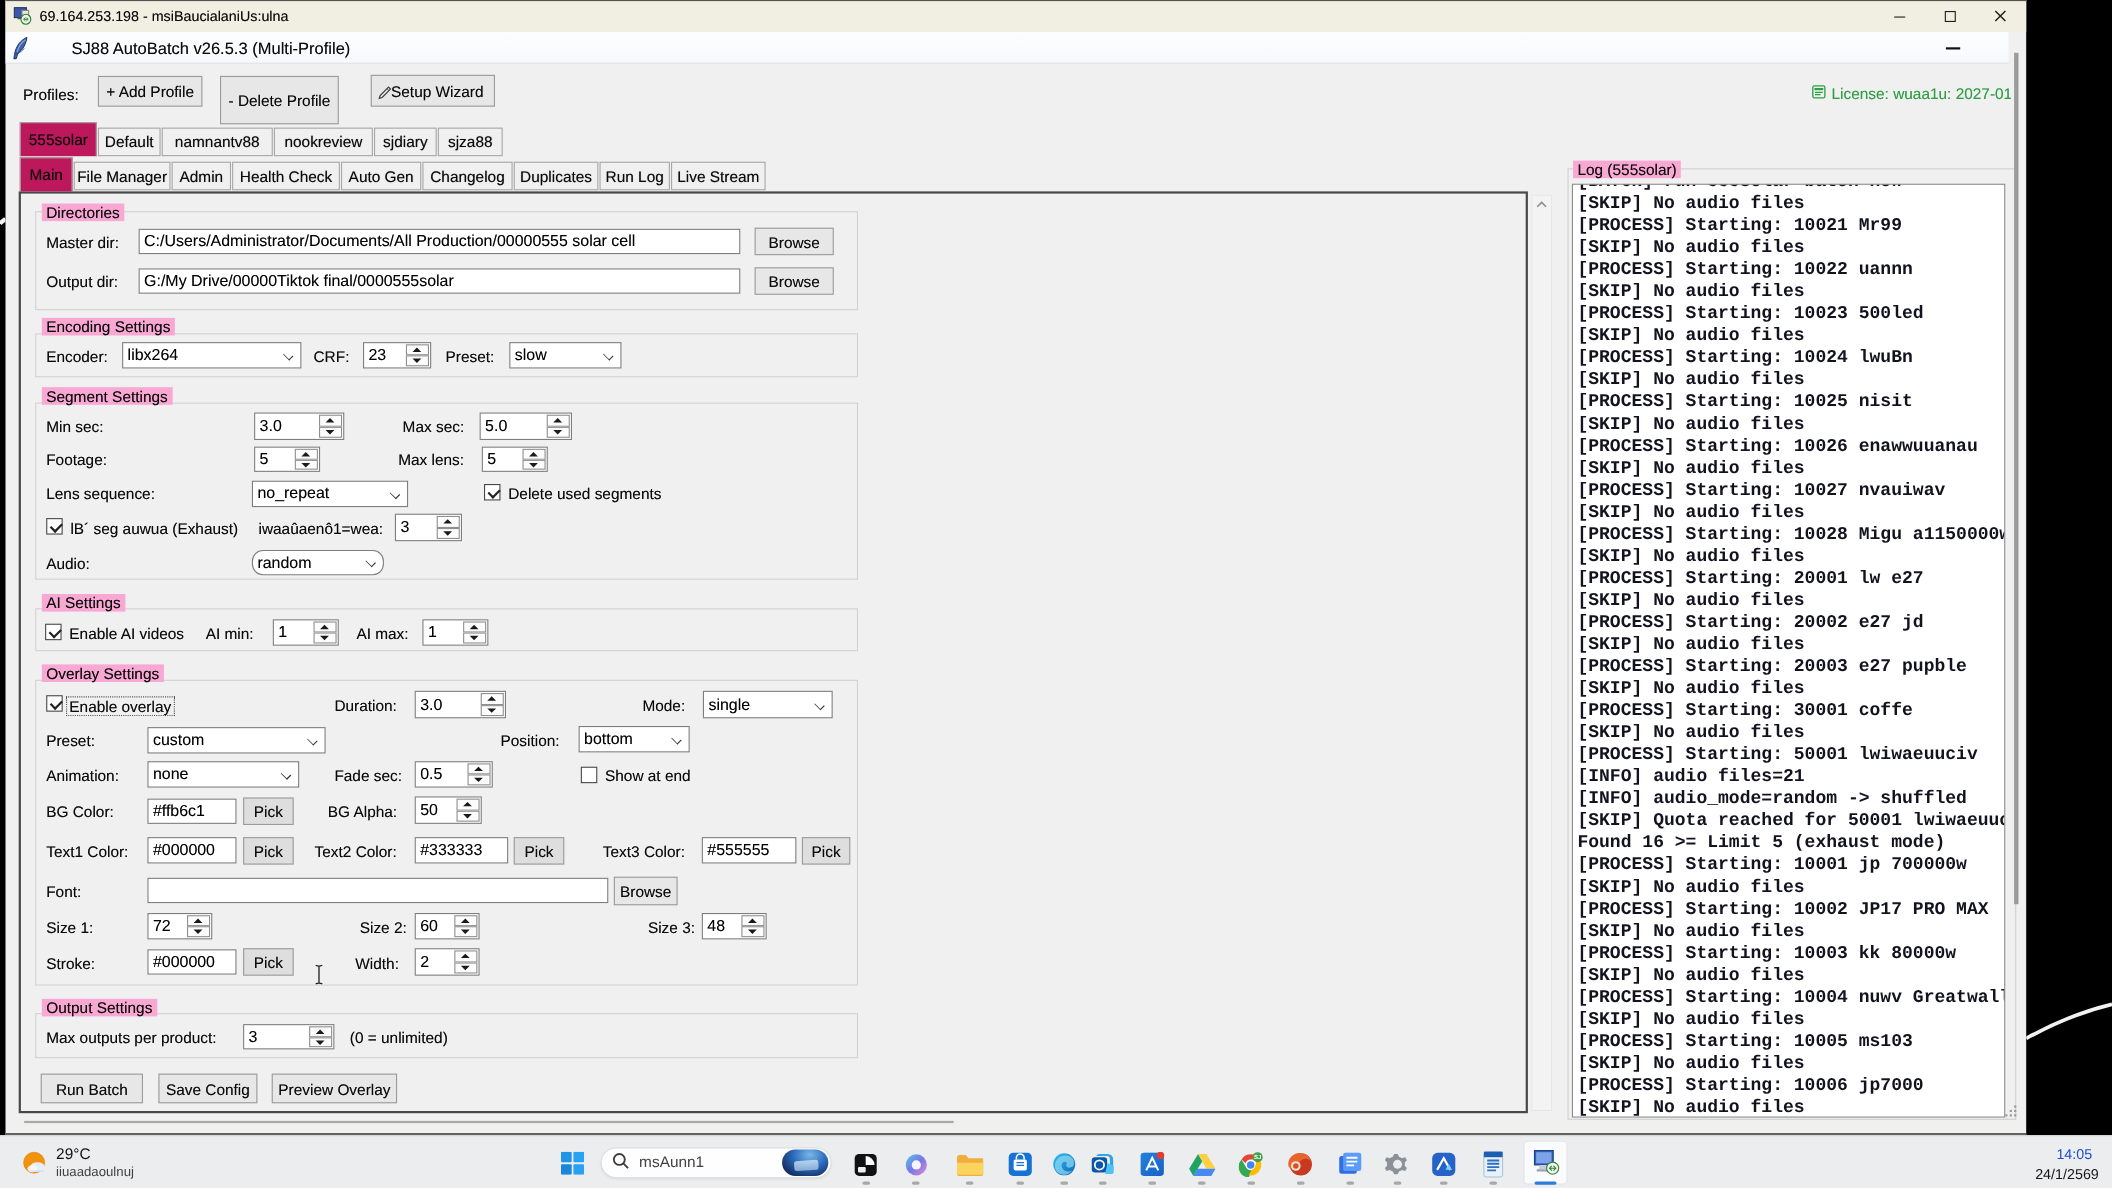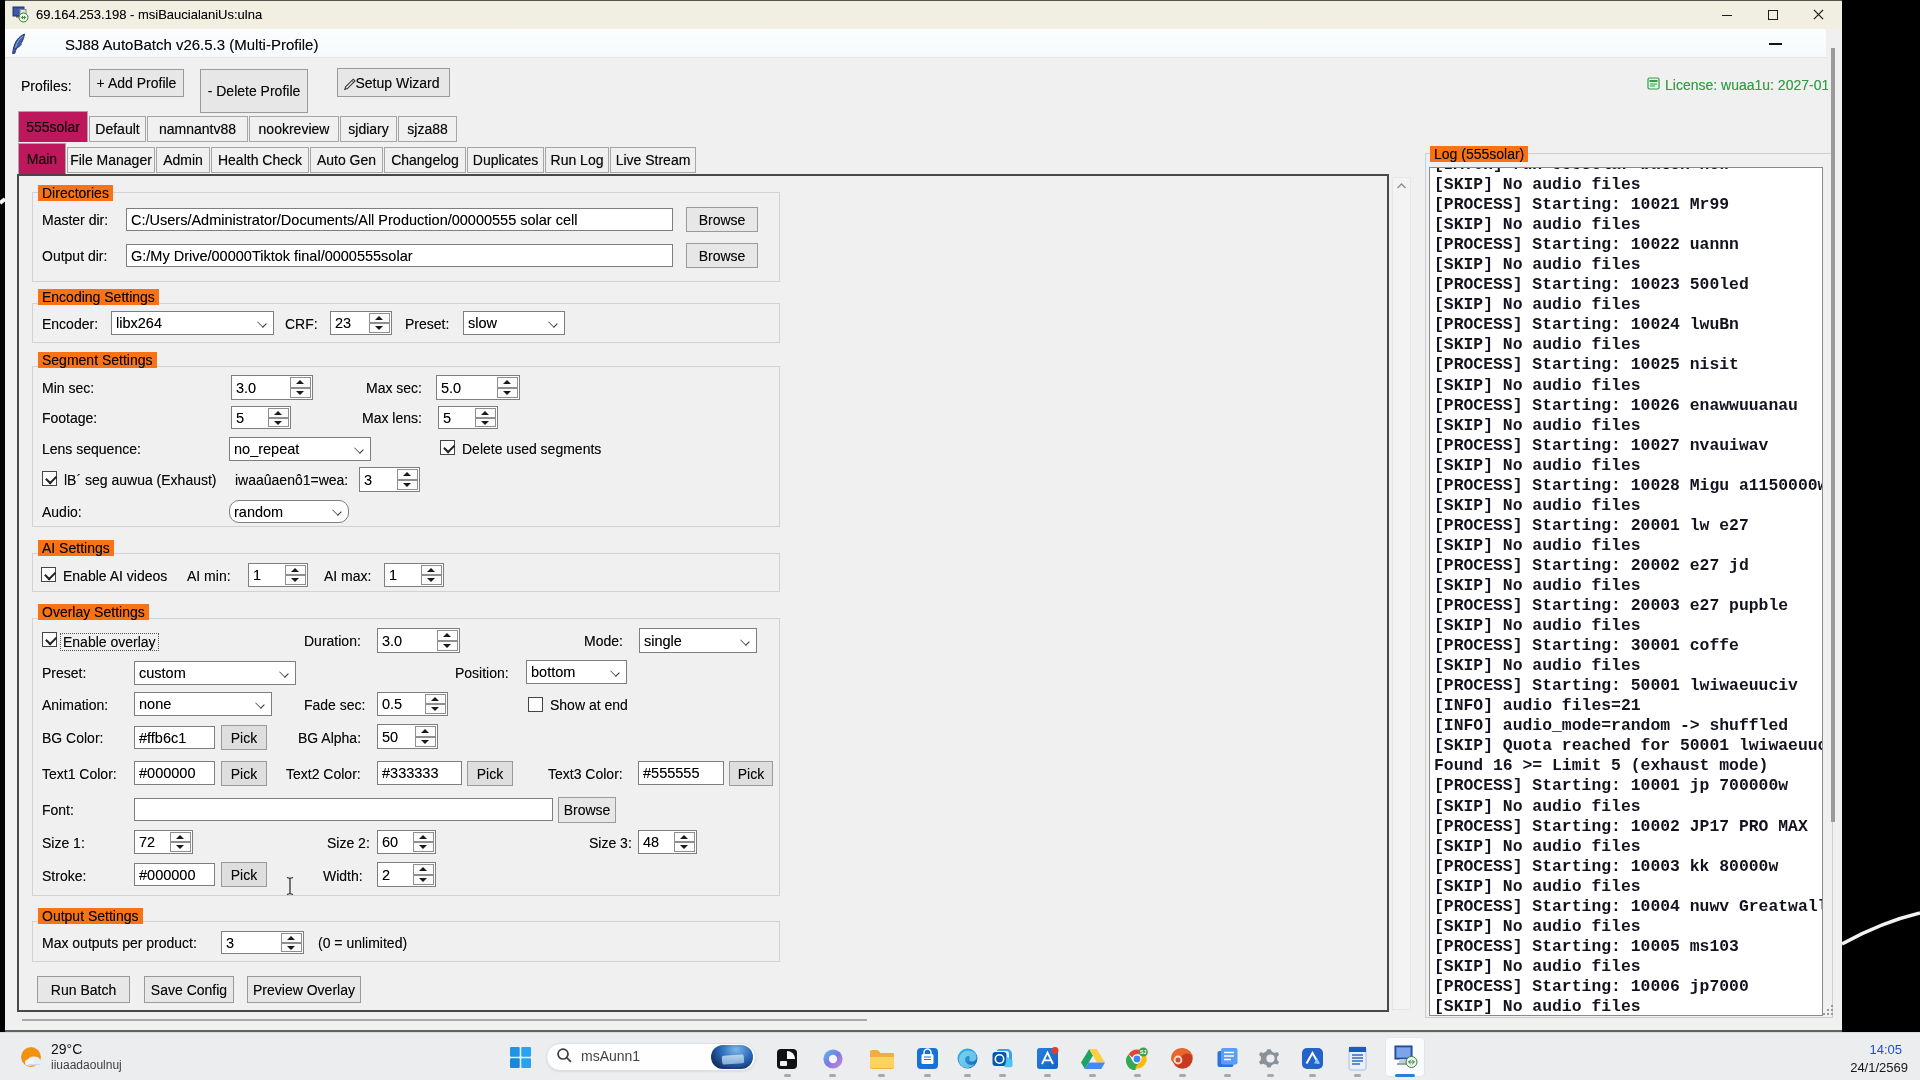--- a/index.html
+++ b/index.html
@@ -1,21 +1,21 @@
 <!DOCTYPE html>
 <html><head><meta charset="utf-8"><style>
 html,body{margin:0;padding:0;width:1920px;height:1080px;overflow:hidden;background:#000;}
 *{box-sizing:border-box;}
 body{font-family:"Liberation Sans",sans-serif;-webkit-font-smoothing:antialiased;}
 .abs{position:absolute;}
 .lab{position:absolute;font-size:14px;color:#0a0a0a;white-space:nowrap;text-shadow:0 0 .6px rgba(0,0,0,.45);}
 .ent{position:absolute;background:#fff;border:1px solid #7e7e7e;font-size:14.5px;color:#000;padding:0 0 0 4px;display:flex;align-items:center;white-space:nowrap;overflow:hidden;text-shadow:0 0 .6px rgba(0,0,0,.4);}
 .btn{position:absolute;background:#e7e7e7;border:1px solid #9a9a9a;display:flex;align-items:center;justify-content:center;font-size:14px;color:#0a0a0a;white-space:nowrap;text-shadow:0 0 .6px rgba(0,0,0,.45);}
 .gb{position:absolute;border:1px solid #d2d2d2;}
-.gbl{position:absolute;font-size:14px;color:#0a0a0a;background:#f97316;padding:0 4px;white-space:nowrap;text-shadow:0 0 .6px rgba(0,0,0,.45);}
+.gbl{position:absolute;font-size:14px;color:#0a0a0a;background:#f9a8d4;padding:0 4px;white-space:nowrap;text-shadow:0 0 .6px rgba(0,0,0,.45);}
 .chev{position:absolute;width:8px;height:8px;}
 .chev:before{content:"";position:absolute;left:0;top:0;width:7px;height:7px;border-right:1.7px solid #333;border-bottom:1.7px solid #333;transform:rotate(45deg) scale(1,.68);}
 .cb{position:absolute;width:15px;height:15px;background:#fff;border:1px solid #454545;}
 .cb.ck:before{content:"";position:absolute;left:2.5px;top:3px;width:8px;height:4.5px;border-left:2px solid #222;border-bottom:2px solid #222;transform:rotate(-45deg);}
 .spinbtns{position:absolute;width:24px;}
 .spinbtns .u,.spinbtns .d{position:absolute;left:1px;width:21px;height:calc(50% - 2px);background:#fcfcfc;border:1px solid #8f8f8f;top:2px;}
 .spinbtns .d{top:auto;bottom:2px;}
 .spinbtns .u:before{content:"";position:absolute;left:5px;top:2px;border:4.2px solid transparent;border-bottom:4.8px solid #1a1a1a;border-top:none;}
 .spinbtns .d:before{content:"";position:absolute;left:5px;top:2px;border:4.2px solid transparent;border-top:4.8px solid #1a1a1a;border-bottom:none;}
 .tab{position:absolute;background:#f0f0f0;border:1px solid #a6a6a6;display:flex;align-items:center;justify-content:center;font-size:14px;color:#0a0a0a;white-space:nowrap;text-shadow:0 0 .7px rgba(0,0,0,.5);}

